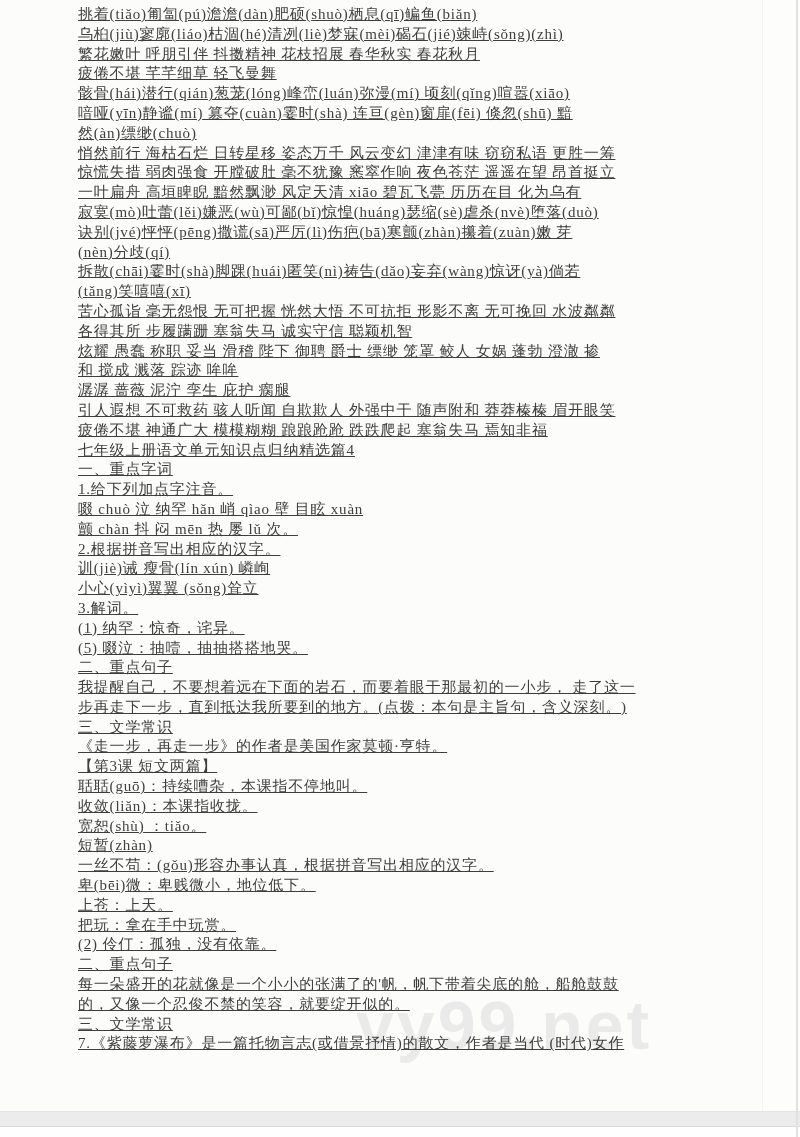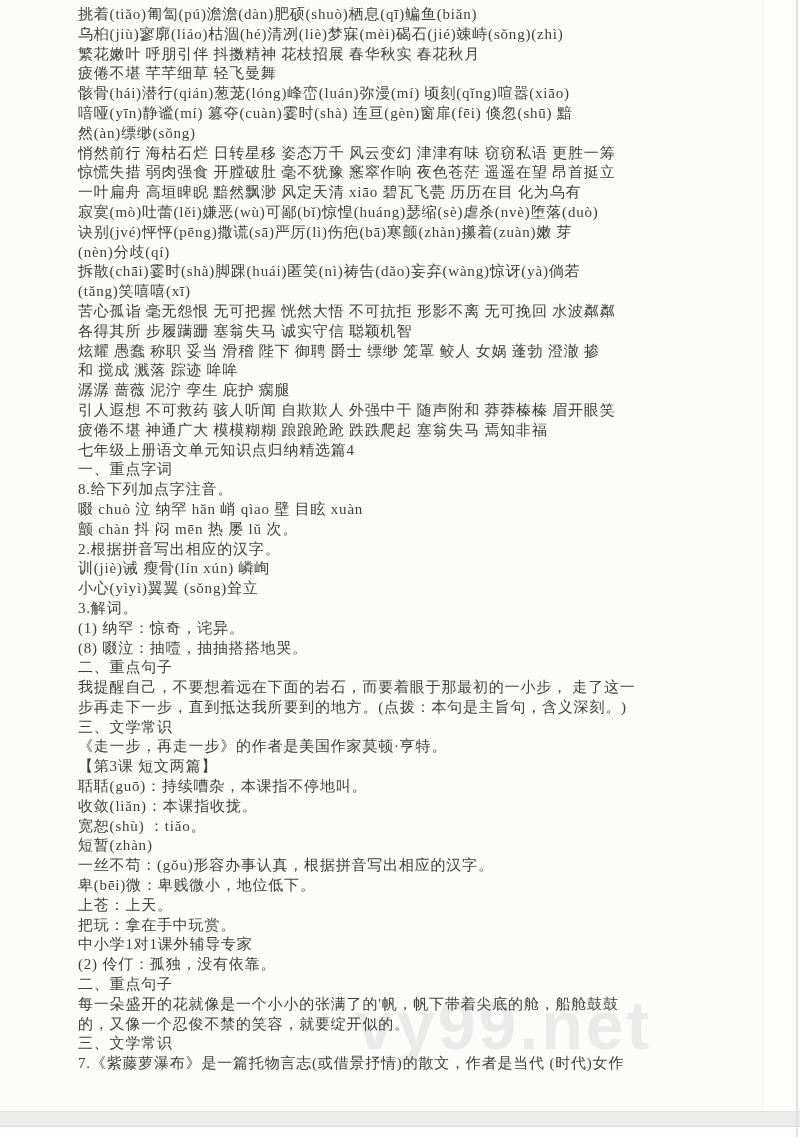--- a/index.html
+++ b/index.html
@@ -35,20 +35,21 @@
     position: absolute; left: 78px; top: 5px;
     width: 660px;
     z-index: 2;
   }
   .line {
     height: 19.8px;
     line-height: 19.8px;
     font-size: 15px;
     letter-spacing: 0.8px;
     white-space: pre;
+    text-decoration: underline;
   }
   .separator {
     position: absolute; left: 0; top: 1111px;
     width: 800px; height: 16px;
     background: #ececec;
     border-top: 1px solid #e4e4e4;
     border-bottom: 1px solid #d9d9d9;
     z-index: 3;
   }
   .next-sheet {
@@ -69,62 +70,61 @@
 <div class="sheet">
   <div class="scan-area"></div>
   <div class="watermark" style="color: rgb(234, 234, 234);">vy99.net</div>
   <div class="textblock" id="textblock" style="color: rgb(62, 62, 62);">
       <div class="line">挑着(tiǎo)匍匐(pú)澹澹(dàn)肥硕(shuò)栖息(qī)鳊鱼(biǎn)</div>
       <div class="line">乌桕(jiù)寥廓(liáo)枯涸(hé)清冽(liè)梦寐(mèi)碣石(jié)竦峙(sǒng)(zhì)</div>
       <div class="line">繁花嫩叶 呼朋引伴 抖擞精神 花枝招展 春华秋实 春花秋月</div>
       <div class="line">疲倦不堪 芊芊细草 轻飞曼舞</div>
       <div class="line">骸骨(hái)潜行(qián)葱茏(lóng)峰峦(luán)弥漫(mí) 顷刻(qǐng)喧嚣(xiāo)</div>
       <div class="line">喑哑(yīn)静谧(mí) 篡夺(cuàn)霎时(shà) 连亘(gèn)窗扉(fēi) 倏忽(shū) 黯</div>
-      <div class="line">然(àn)缥缈(sǒng)</div>
+      <div class="line">然(àn)缥缈(chuò)</div>
       <div class="line">悄然前行 海枯石烂 日转星移 姿态万千 风云变幻 津津有味 窃窃私语 更胜一筹</div>
       <div class="line">惊慌失措 弱肉强食 开膛破肚 毫不犹豫 窸窣作响 夜色苍茫 遥遥在望 昂首挺立</div>
       <div class="line">一叶扁舟 高垣睥睨 黯然飘渺 风定天清 xiāo 碧瓦飞甍 历历在目 化为乌有</div>
       <div class="line">寂寞(mò)吐蕾(lěi)嫌恶(wù)可鄙(bǐ)惊惶(huáng)瑟缩(sè)虐杀(nvè)堕落(duò)</div>
       <div class="line">诀别(jvé)怦怦(pēng)撒谎(sā)严厉(lì)伤疤(bā)寒颤(zhàn)攥着(zuàn)嫩 芽</div>
       <div class="line">(nèn)分歧(qí)</div>
       <div class="line">拆散(chāi)霎时(shà)脚踝(huái)匿笑(nì)祷告(dǎo)妄弃(wàng)惊讶(yà)倘若</div>
       <div class="line">(tǎng)笑嘻嘻(xī)</div>
       <div class="line">苦心孤诣 毫无怨恨 无可把握 恍然大悟 不可抗拒 形影不离 无可挽回 水波粼粼</div>
       <div class="line">各得其所 步履蹒跚 塞翁失马 诚实守信 聪颖机智</div>
       <div class="line">炫耀 愚蠢 称职 妥当 滑稽 陛下 御聘 爵士 缥缈 笼罩 鲛人 女娲 蓬勃 澄澈 掺</div>
       <div class="line">和 搅成 溅落 踪迹 哞哞</div>
       <div class="line">潺潺 蔷薇 泥泞 孪生 庇护 瘸腿</div>
       <div class="line">引人遐想 不可救药 骇人听闻 自欺欺人 外强中干 随声附和 莽莽榛榛 眉开眼笑</div>
       <div class="line">疲倦不堪 神通广大 模模糊糊 踉踉跄跄 跌跌爬起 塞翁失马 焉知非福</div>
       <div class="line">七年级上册语文单元知识点归纳精选篇4</div>
       <div class="line">一、重点字词</div>
-      <div class="line">8.给下列加点字注音。</div>
+      <div class="line">1.给下列加点字注音。</div>
       <div class="line">啜 chuò 泣 纳罕 hǎn 峭 qìao 壁 目眩 xuàn</div>
       <div class="line">颤 chàn 抖 闷 mēn 热 屡 lǔ 次。</div>
       <div class="line">2.根据拼音写出相应的汉字。</div>
       <div class="line">训(jiè)诫 瘦骨(lín xún) 嶙峋</div>
       <div class="line">小心(yìyì)翼翼 (sǒng)耸立</div>
       <div class="line">3.解词。</div>
       <div class="line">(1) 纳罕：惊奇，诧异。</div>
-      <div class="line">(8) 啜泣：抽噎，抽抽搭搭地哭。</div>
+      <div class="line">(5) 啜泣：抽噎，抽抽搭搭地哭。</div>
       <div class="line">二、重点句子</div>
       <div class="line">我提醒自己，不要想着远在下面的岩石，而要着眼于那最初的一小步， 走了这一</div>
       <div class="line">步再走下一步，直到抵达我所要到的地方。(点拨：本句是主旨句，含义深刻。)</div>
       <div class="line">三、文学常识</div>
       <div class="line">《走一步，再走一步》的作者是美国作家莫顿·亨特。</div>
       <div class="line">【第3课 短文两篇】</div>
       <div class="line">聒聒(guō)：持续嘈杂，本课指不停地叫。</div>
       <div class="line">收敛(liǎn)：本课指收拢。</div>
       <div class="line">宽恕(shù) ：tiǎo。</div>
       <div class="line">短暂(zhàn)</div>
       <div class="line">一丝不苟：(gǒu)形容办事认真，根据拼音写出相应的汉字。</div>
       <div class="line">卑(bēi)微：卑贱微小，地位低下。</div>
       <div class="line">上苍：上天。</div>
       <div class="line">把玩：拿在手中玩赏。</div>
-      <div class="line">中小学1对1课外辅导专家</div>
       <div class="line">(2) 伶仃：孤独，没有依靠。</div>
       <div class="line">二、重点句子</div>
       <div class="line">每一朵盛开的花就像是一个小小的张满了的'帆，帆下带着尖底的舱，船舱鼓鼓</div>
       <div class="line">的，又像一个忍俊不禁的笑容，就要绽开似的。</div>
       <div class="line">三、文学常识</div>
       <div class="line">7.《紫藤萝瀑布》是一篇托物言志(或借景抒情)的散文，作者是当代 (时代)女作</div>
     </div>
 </div>
 
 <div class="separator"></div>

